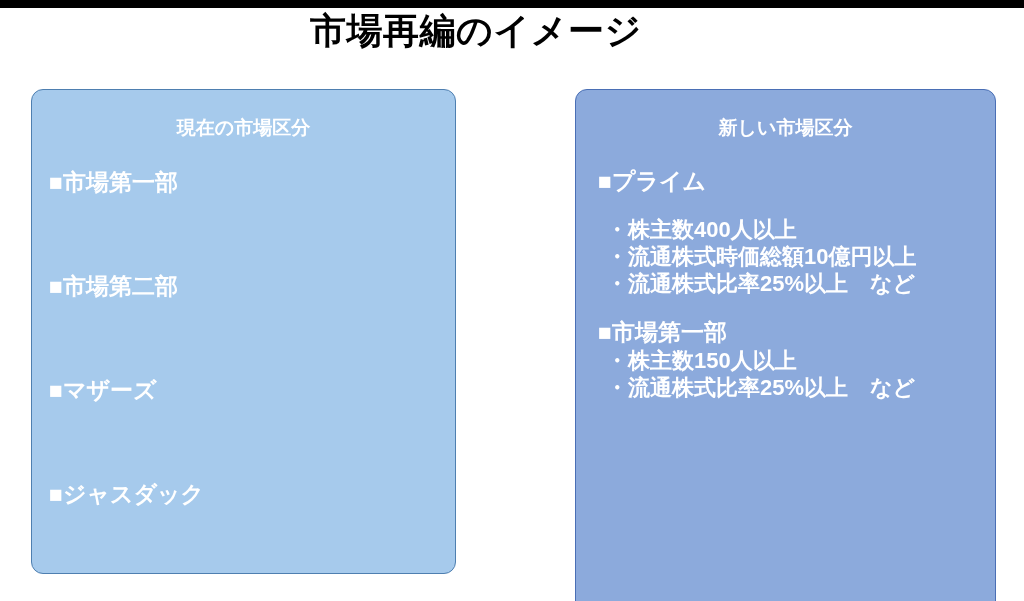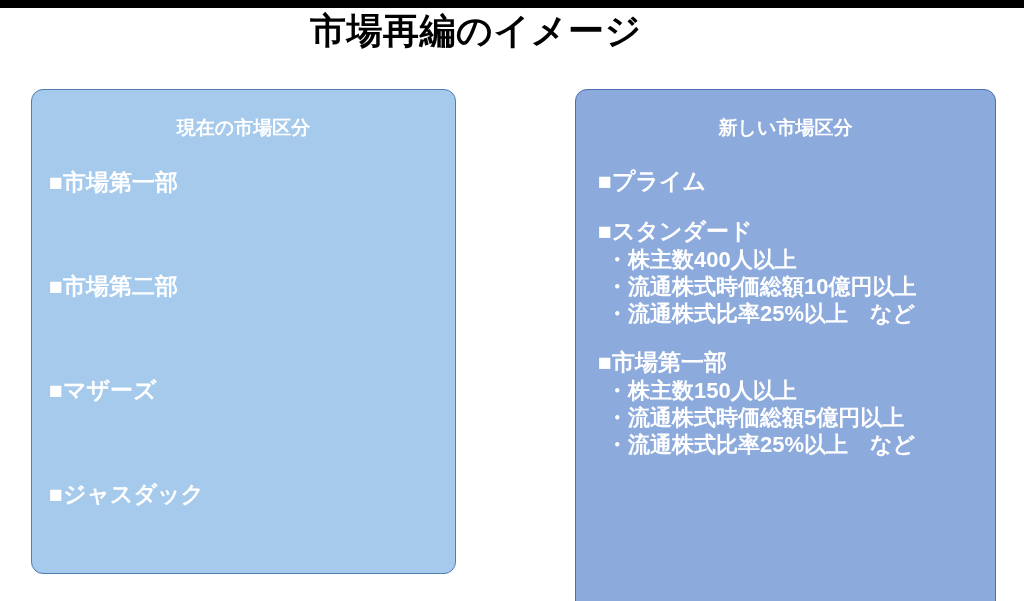--- a/index.html
+++ b/index.html
@@ -150,37 +150,33 @@
     <div class="panel-header">新しい市場区分</div>
     <div id="new-groups">
 
       <div class="new-group">
         <div class="group-title">
           <span>■</span><span>プライム</span>
         </div>
       </div>
 
       <div class="new-group">
-        <div class="group-title">
-          <span>■</span><span>スタンダード</span>
-        </div>
         <ul class="group-criteria">
           <li class="criterion">・株主数400人以上</li>
           <li class="criterion">・流通株式時価総額10億円以上</li>
           <li class="criterion">・流通株式比率25%以上　など</li>
         </ul>
       </div>
 
       <div class="new-group">
         <div class="group-title">
           <span>■</span><span>市場第一部</span>
         </div>
         <ul class="group-criteria">
           <li class="criterion">・株主数150人以上</li>
-          <li class="criterion">・流通株式時価総額5億円以上</li>
           <li class="criterion">・流通株式比率25%以上　など</li>
         </ul>
       </div>
 
     </div>
   </div>
 
 </div>
 
 </body></html>

